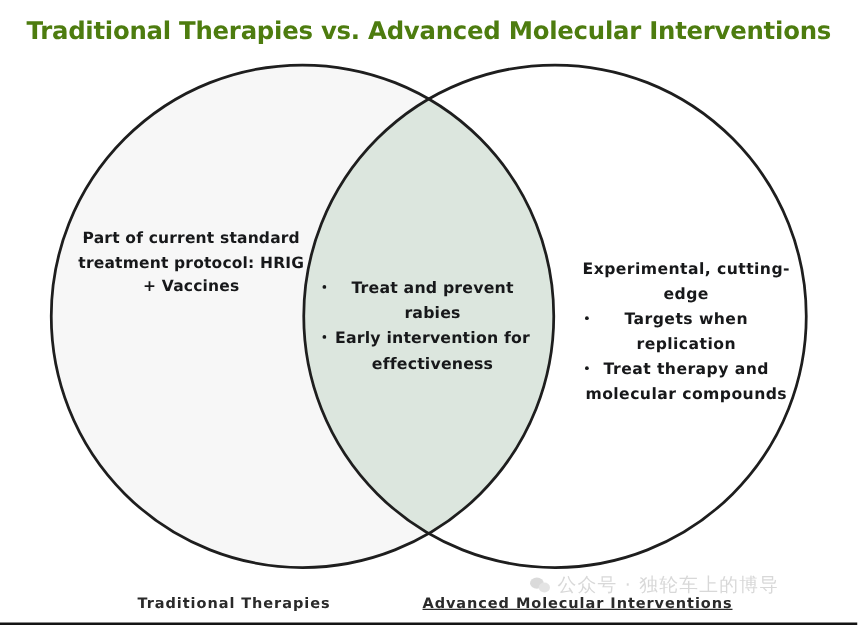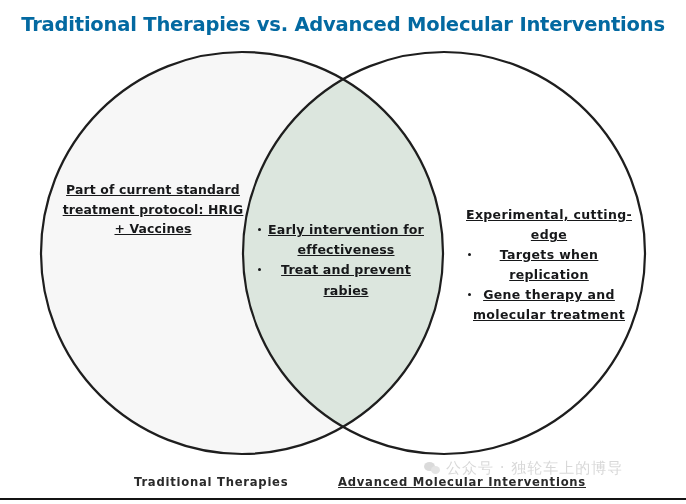--- a/index.html
+++ b/index.html
@@ -22,21 +22,21 @@
   }
   .title {
     position: absolute;
     left: 0;
     top: 13px;
     width: 686px;
     text-align: center;
     font-size: 19.5px;
     font-weight: bold;
     letter-spacing: -0.2px;
-    color: #0369a1;
+    color: #4d7c0f;
     font-family: "DejaVu Sans", "Liberation Sans", sans-serif;
   }
   #venn-svg {
     position: absolute;
     left: 0;
     top: 0;
     width: 686px;
     height: 504px;
   }
   .txt-block {
@@ -71,21 +71,20 @@
     top: 205px;
     width: 178px;
     font-size: 12.5px;
     line-height: 20px;
     text-align: center;
     letter-spacing: 0.35px;
   }
   .bullet-row {
     display: block;
     position: relative;
-    text-decoration: underline;
   }
   .bullet-row .dot {
     position: absolute;
     left: 0;
     top: 0.62em;
     width: 3px;
     height: 3px;
     border-radius: 50%;
     background: #17181a;
   }
@@ -95,21 +94,21 @@
 
   .caption {
     position: absolute;
     font-size: 11.6px;
     font-weight: bold;
     color: #2a2a2a;
     letter-spacing: 0.75px;
     white-space: nowrap;
     font-family: "DejaVu Sans", "Liberation Sans", sans-serif;
   }
-  #caption-left  { left: 110px; top: 475px; margin-left: 24px; }
+  #caption-left  { left: 110px; top: 475px; }
   #caption-right { left: 338px; top: 475px; text-decoration: underline; }
 
   
   #watermark {
     position: absolute;
     left: 424px;
     top: 459px;
     display: flex;
     align-items: center;
     gap: 5px;
@@ -179,40 +178,40 @@
   <div class="txt-block" id="left-list">
     <span class="bullet-row">
       <span class="dot"></span>
       <span>Part of current standard treatment protocol: HRIG + Vaccines</span>
     </span>
   </div>
 
   <div class="txt-block" id="center-list">
     <span class="bullet-row">
       <span class="dot"></span>
+      <span>Treat and prevent rabies</span>
+    </span>
+    <span class="bullet-row">
+      <span class="dot"></span>
       <span>Early intervention for effectiveness</span>
     </span>
-    <span class="bullet-row">
-      <span class="dot"></span>
-      <span>Treat and prevent rabies</span>
-    </span>
   </div>
 
   <div class="txt-block" id="right-list">
     <span class="bullet-row">
       <span class="dot"></span>
       <span>Experimental, cutting-edge</span>
     </span>
     <span class="bullet-row">
       <span class="dot"></span>
       <span>Targets when replication</span>
     </span>
     <span class="bullet-row">
       <span class="dot"></span>
-      <span>Gene therapy and molecular treatment</span>
+      <span>Treat therapy and molecular compounds</span>
     </span>
   </div>
 
   <div class="caption" id="caption-left">Traditional Therapies</div>
   <div class="caption" id="caption-right">Advanced Molecular Interventions</div>
 
   <div id="watermark">
     <span class="wechat-icon">
       <span class="b1"></span>
         <span class="b2"></span>

